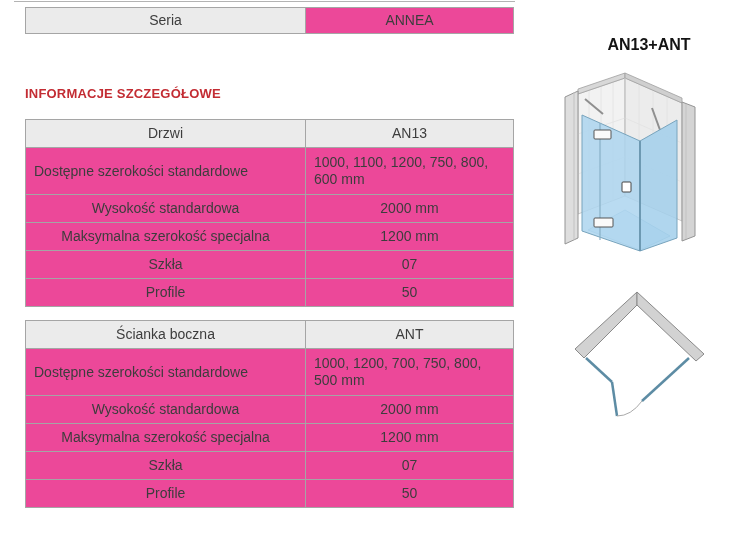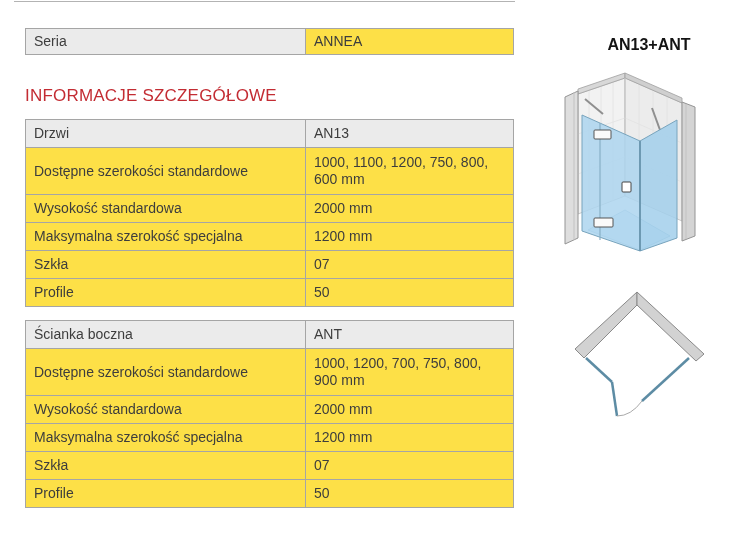--- a/index.html
+++ b/index.html
@@ -10,29 +10,29 @@
   }
   .top-rule{position:absolute;left:14px;top:1px;width:501px;height:1px;background:#b3b3b3;}
 
   table.spec{border-collapse:collapse;table-layout:fixed;width:488px;
     font-size:14px;line-height:17px;color:#3d3d3d;background:#fff;}
   table.spec td{border:1px solid #a5a5a5;padding:4px 8px;vertical-align:middle;
     overflow:hidden;}
   table.spec col.c1{width:280px;}
   table.spec col.c2{width:208px;}
   td.lbl{background:#ebebeb;}
-  td.val{background:#fde047;}
+  td.val{background:#ec4899;}
   tr.hdr td{background:#ebebeb;}
   tr.r26 td{height:17px;}
-  tr.r28 td{height:19px;}
+  tr.r28 td{height:19px;text-align:center;}
   tr.r48 td{height:38px;}
 
-  #summary-table{position:absolute;left:25px;top:28px;}
+  #summary-table{position:absolute;left:25px;top:7px;text-align:center;}
   #section-heading{position:absolute;left:25px;top:86px;
-    font-size:17px;font-weight:normal;color:#c32c33;letter-spacing:0.2px;}
+    font-size:13px;font-weight:bold;color:#c32c33;letter-spacing:0.2px;}
   #door-table{position:absolute;left:25px;top:119px;}
   #side-table{position:absolute;left:25px;top:320px;padding-left:42px;}
 
   #diagram-title{position:absolute;left:558px;top:36px;width:182px;
     text-align:center;font-size:16px;font-weight:bold;color:#141414;}
   #iso-diagram{position:absolute;left:558px;top:68px;}
   #plan-diagram{position:absolute;left:565px;top:278px;}
 </style>
 </head>
 <body>
@@ -92,21 +92,21 @@
       <col class="c1">
       <col class="c2">
     </colgroup>
   <tbody>
       <tr class="hdr r28">
     <td>Ścianka boczna</td>
     <td>ANT</td>
   </tr>
   <tr class="r48">
     <td class="val">Dostępne szerokości standardowe</td>
-    <td class="val">1000, 1200, 700, 750, 800, 900 mm</td>
+    <td class="val">1000, 1200, 700, 750, 800, 500 mm</td>
   </tr>
   <tr class="r28">
     <td class="val">Wysokość standardowa</td>
     <td class="val">2000 mm</td>
   </tr>
   <tr class="r28">
     <td class="val">Maksymalna szerokość specjalna</td>
     <td class="val">1200 mm</td>
   </tr>
   <tr class="r28">

